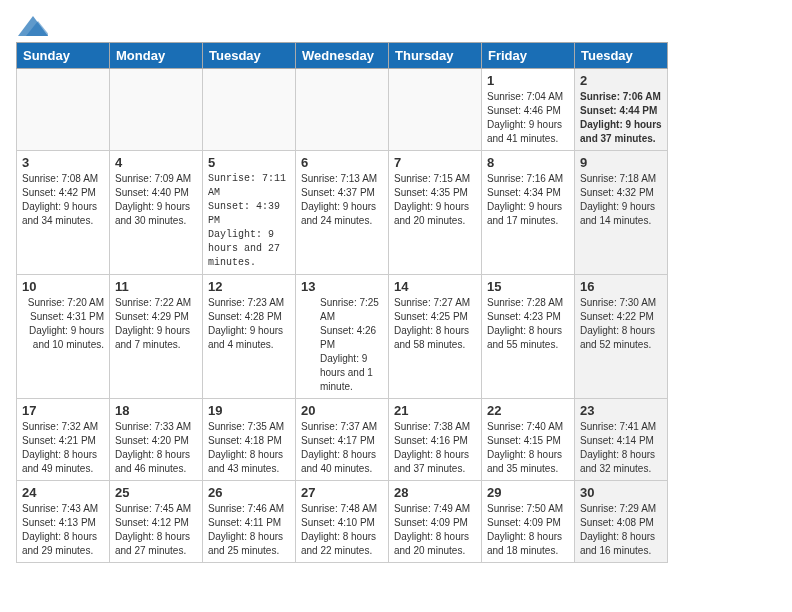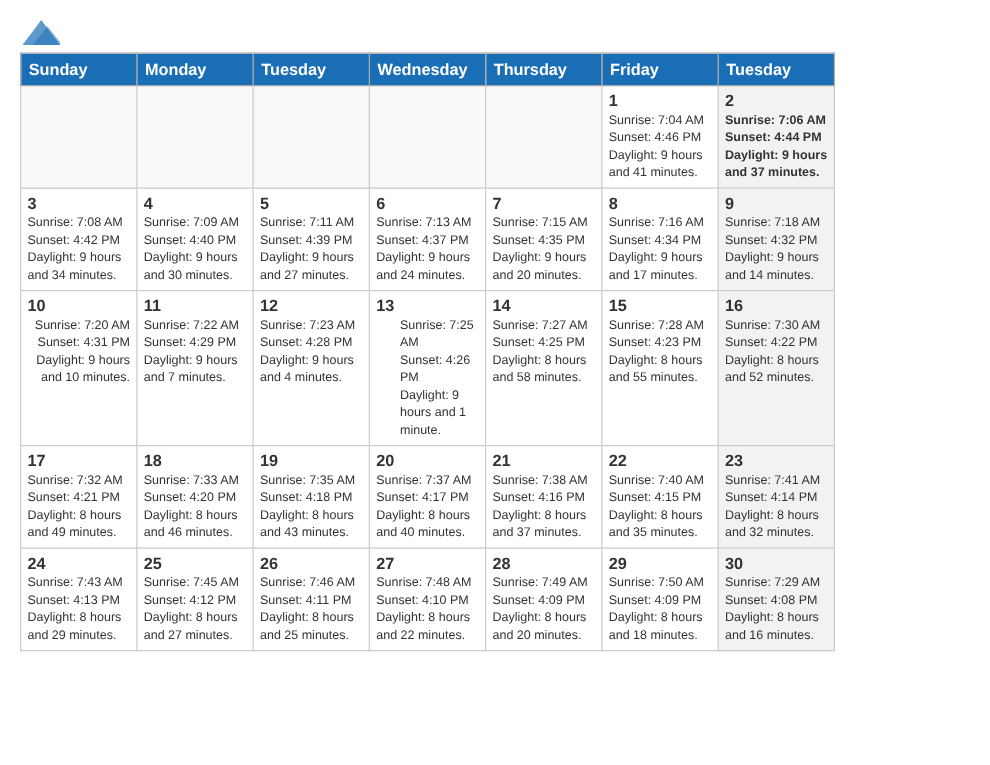--- a/index.html
+++ b/index.html
@@ -84,21 +84,21 @@
 Daylight: 9 hours and 34 minutes.</div>
           </td>
           <td>
             <span class="day-num">4</span>
             <div class="day-info" style="white-space: pre-line;">Sunrise: 7:09 AM
 Sunset: 4:40 PM
 Daylight: 9 hours and 30 minutes.</div>
           </td>
           <td>
             <span class="day-num">5</span>
-            <div class="day-info" style="white-space: pre-line;">Sunrise: 7:11 AM
+            <div class="day-info" style="white-space: pre-line; font-family: Liberation Mono, monospace;">Sunrise: 7:11 AM
 Sunset: 4:39 PM
 Daylight: 9 hours and 27 minutes.</div>
           </td>
           <td>
             <span class="day-num">6</span>
             <div class="day-info" style="white-space: pre-line;">Sunrise: 7:13 AM
 Sunset: 4:37 PM
 Daylight: 9 hours and 24 minutes.</div>
           </td>
           <td>

